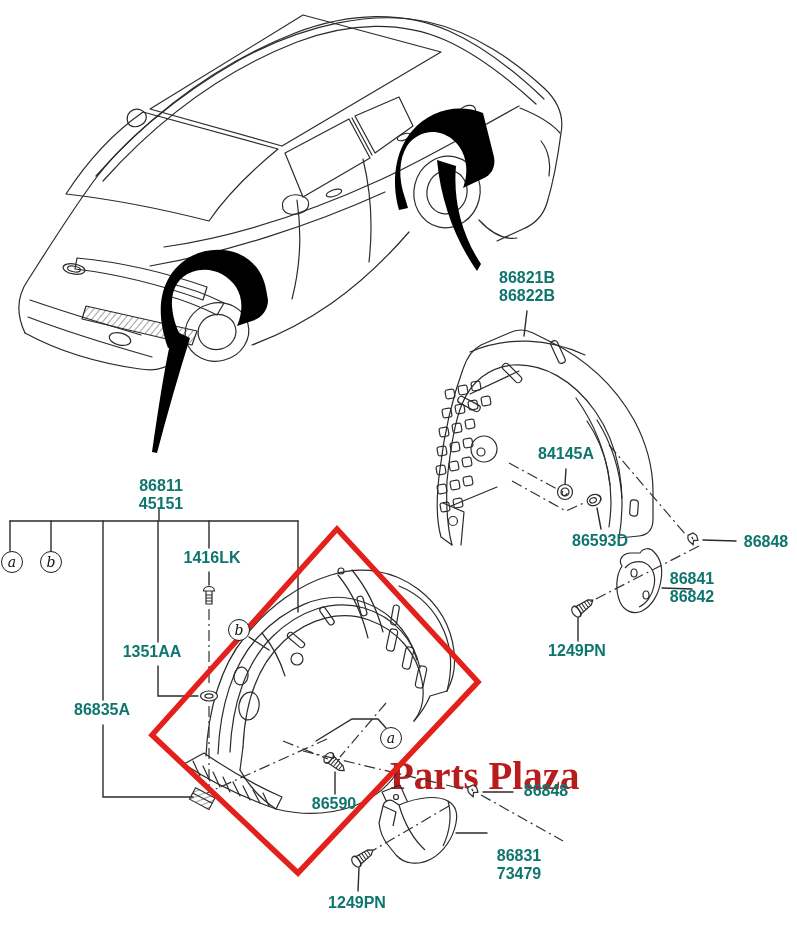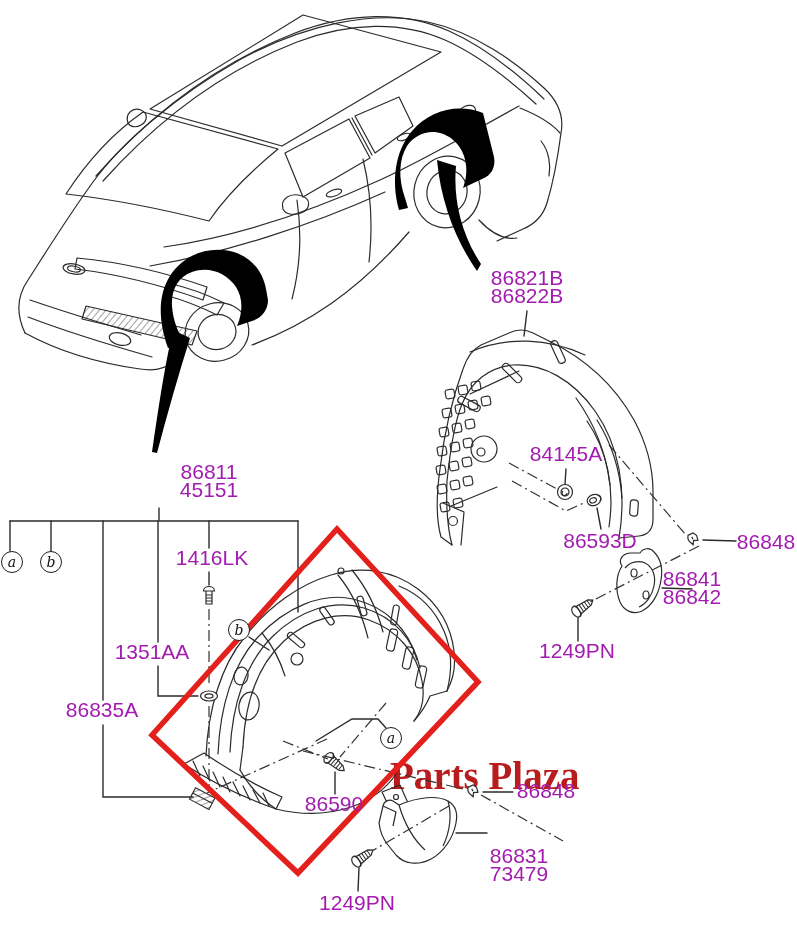--- a/index.html
+++ b/index.html
@@ -9,21 +9,21 @@
   }
   svg{position:absolute;left:0;top:0;}
   .watermark{
     position:absolute;left:390px;top:753px;
     font-family:Liberation Serif, serif;font-weight:bold;font-size:39px;
     color:#b91c1c;white-space:nowrap;letter-spacing:0px;z-index:1;
   }
   .art{z-index:2;}
   .lbl{
     position:absolute;transform:translateX(-50%);
-    font-weight:normal;font-size:21px;line-height:18px;color:#a21caf;
+    font-weight:bold;font-size:16px;line-height:18px;color:#0f766e;
     text-align:center;white-space:nowrap;z-index:3;
   }
   .lbl span{display:block;}
   .marker{
     position:absolute;width:22px;height:22px;border:1.7px solid #1e1e1e;border-radius:50%;
     background:#fff;display:flex;align-items:center;justify-content:center;
     font-family:"DejaVu Serif",serif;font-style:italic;font-size:14px;color:#111;
     transform:translate(-50%,-50%);z-index:3;box-sizing:border-box;
   }
 </style>
@@ -246,21 +246,21 @@
       <path d="M 303 751 L 463 789 M 481 795 L 563 841"></path>
       <path d="M 449 806 L 372 851"></path>
       <path d="M 386 703 L 340 757"></path>
       <path d="M 283 741 L 328 759"></path>
       <path d="M 327 739 L 207 793"></path>
     </g>
 
     <polygon points="337,529 478,682 298,873 152,735" fill="none" stroke="#e3201b" stroke-width="5.5" stroke-linejoin="miter"></polygon>
   </svg>
 
-  <div class="lbl" style="left:161px;top:463px;margin-left:48px;">
+  <div class="lbl" style="left:161px;top:477px;">
     <span>86811</span>
     <span>45151</span>
   </div>
   <div class="lbl" style="left:527px;top:269px;">
     <span>86821B</span>
     <span>86822B</span>
   </div>
   <div class="lbl" style="left:566px;top:445px;">
     <span>84145A</span>
   </div>

